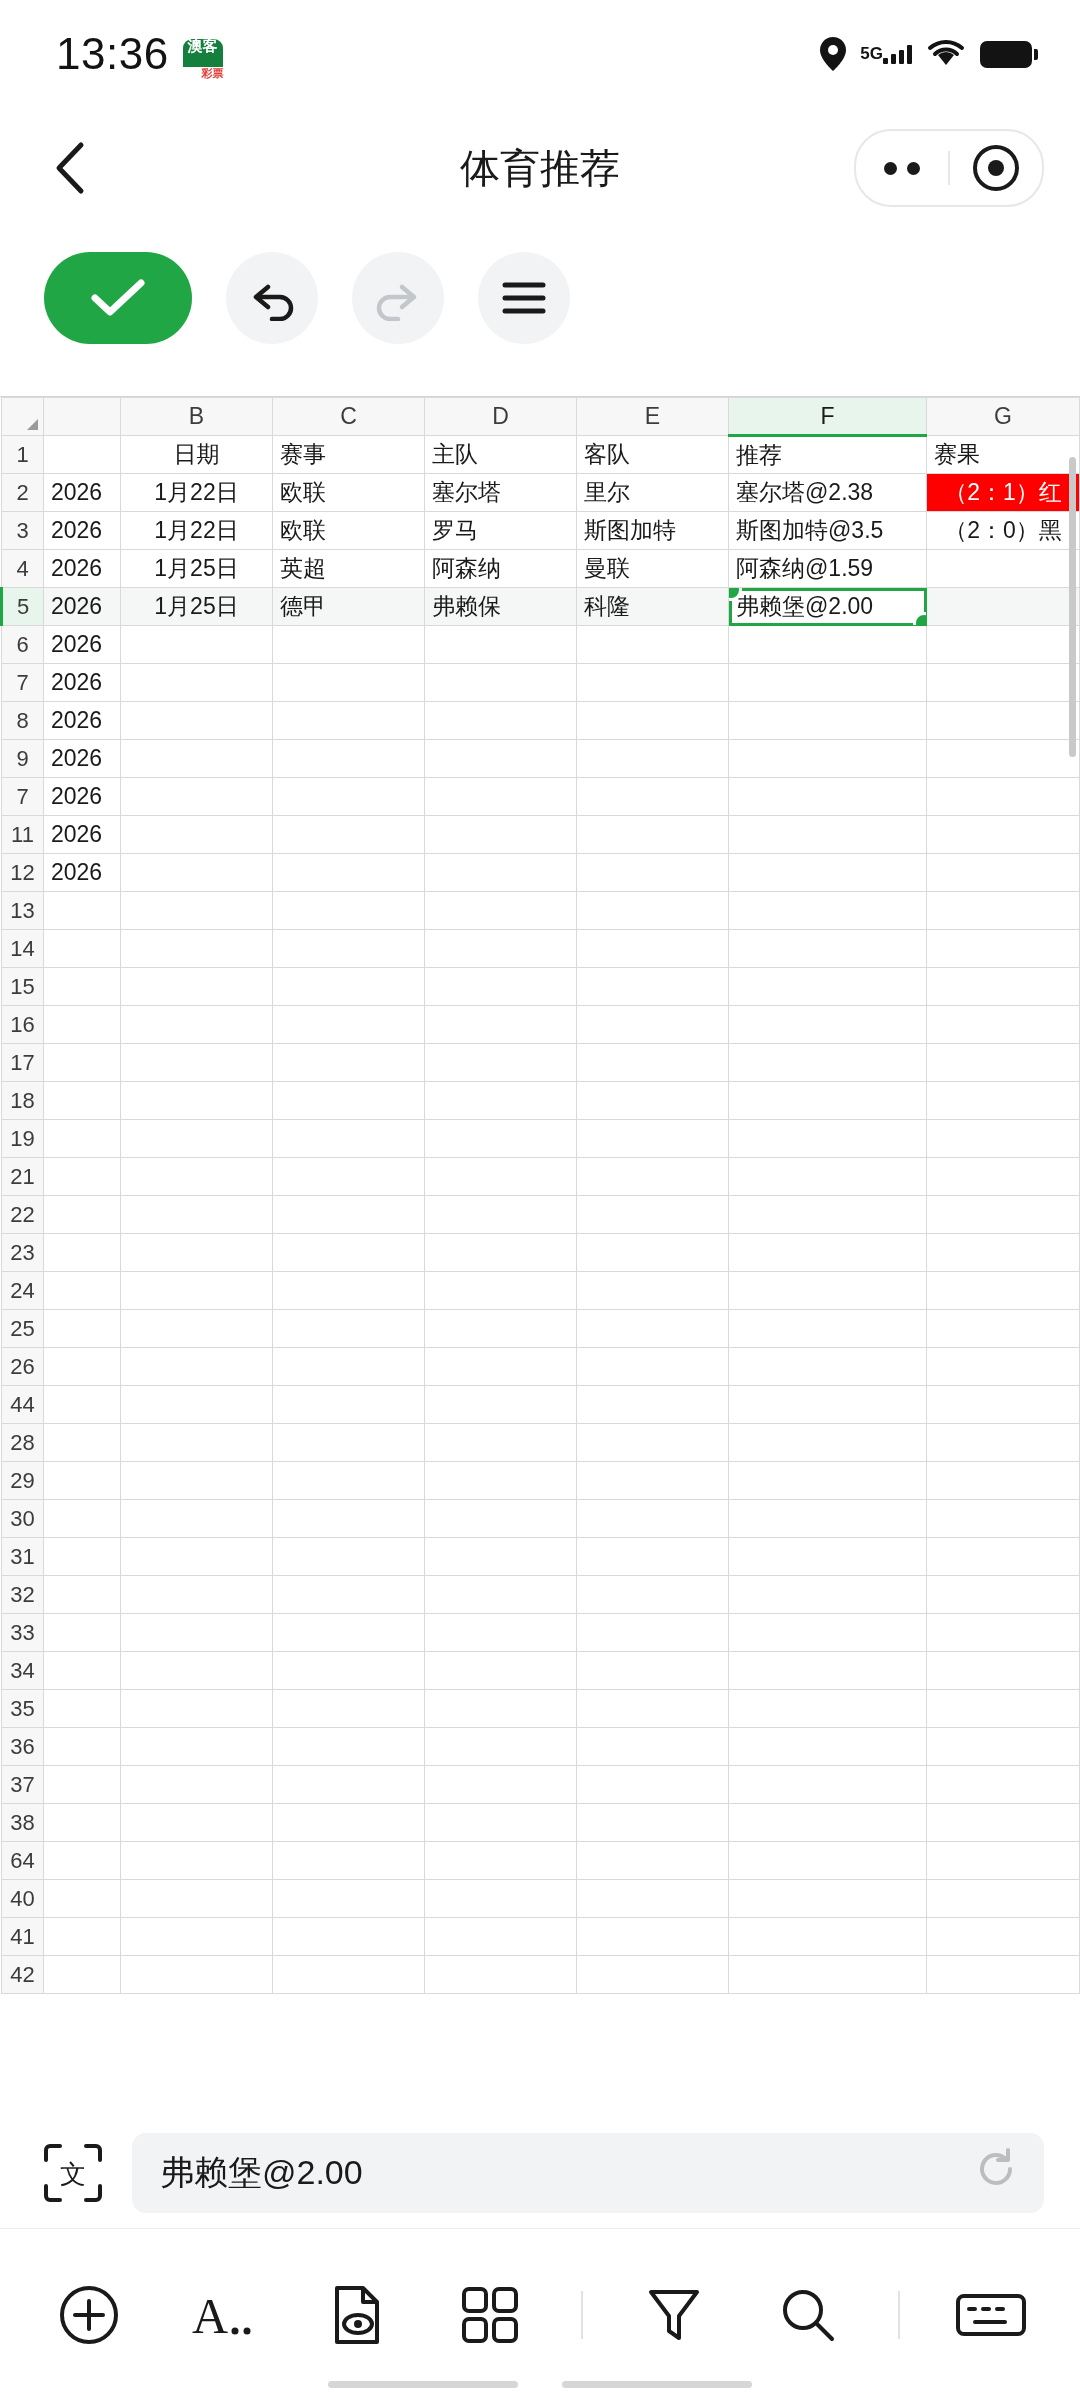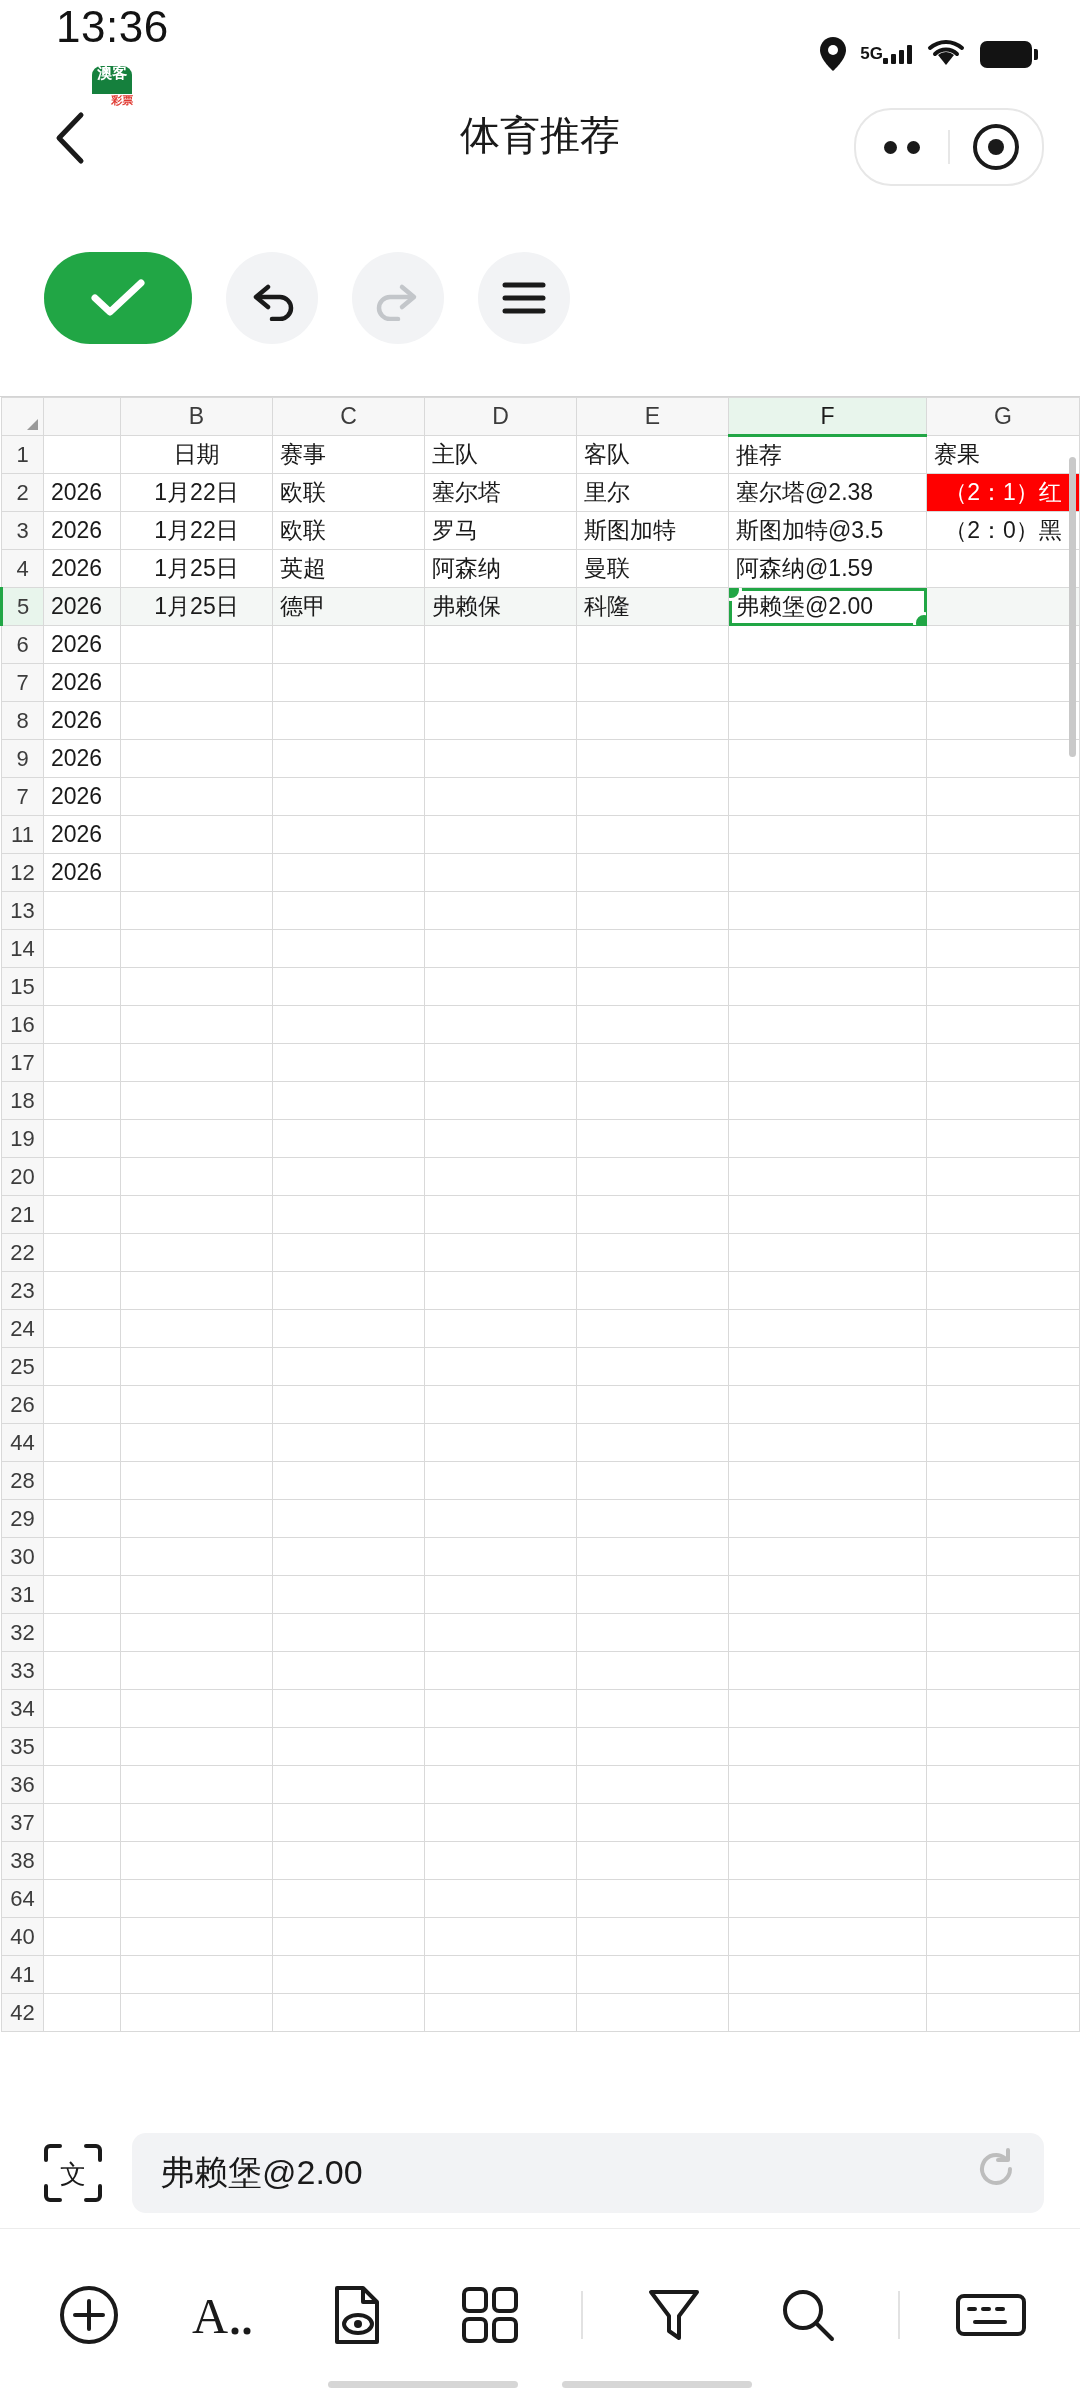--- a/index.html
+++ b/index.html
@@ -19,23 +19,22 @@
   .status-bar {
     height: 108px;
     display: flex;
     align-items: center;
     justify-content: space-between;
     padding: 0 48px 0 56px;
     box-sizing: border-box;
   }
   .status-left {
     display: flex;
-    align-items: center;
+    align-items: flex-end;
     gap: 14px;
-    flex-direction: column;
   }
   .clock {
     font-size: 44px;
     color: #131313;
     letter-spacing: 0.5px;
   }
   .app-badge {
     width: 40px;
     height: 40px;
     border-radius: 9px;
@@ -80,21 +79,21 @@
   }
   .battery:after{
     content:""; position:absolute; right:-6px; top:8px; width:4px;height:11px;
     background:#131313;border-radius:0 2px 2px 0;
   }
 
   
   .title-bar {
     height: 120px;
     display: flex;
-    align-items: flex-start;
+    align-items: center;
     position: relative;
   }
   .back-btn {
     position: absolute;
     left: 40px;
     width: 60px; height: 60px;
     display:flex;align-items:center;justify-content:center;
   }
   .doc-title {
     width: 100%;
@@ -610,30 +609,20 @@
           <td class="rowhead">19</td>
           <td></td>
           <td class="rightnum"></td>
           <td></td>
           <td></td>
           <td></td>
           <td></td>
           <td></td>
         </tr>
         <tr>
-          <td class="rowhead">20</td>
-          <td></td>
-          <td class="rightnum"></td>
-          <td></td>
-          <td></td>
-          <td></td>
-          <td></td>
-          <td></td>
-        </tr>
-        <tr>
           <td class="rowhead">21</td>
           <td></td>
           <td class="rightnum"></td>
           <td></td>
           <td></td>
           <td></td>
           <td></td>
           <td></td>
         </tr>
         <tr>

